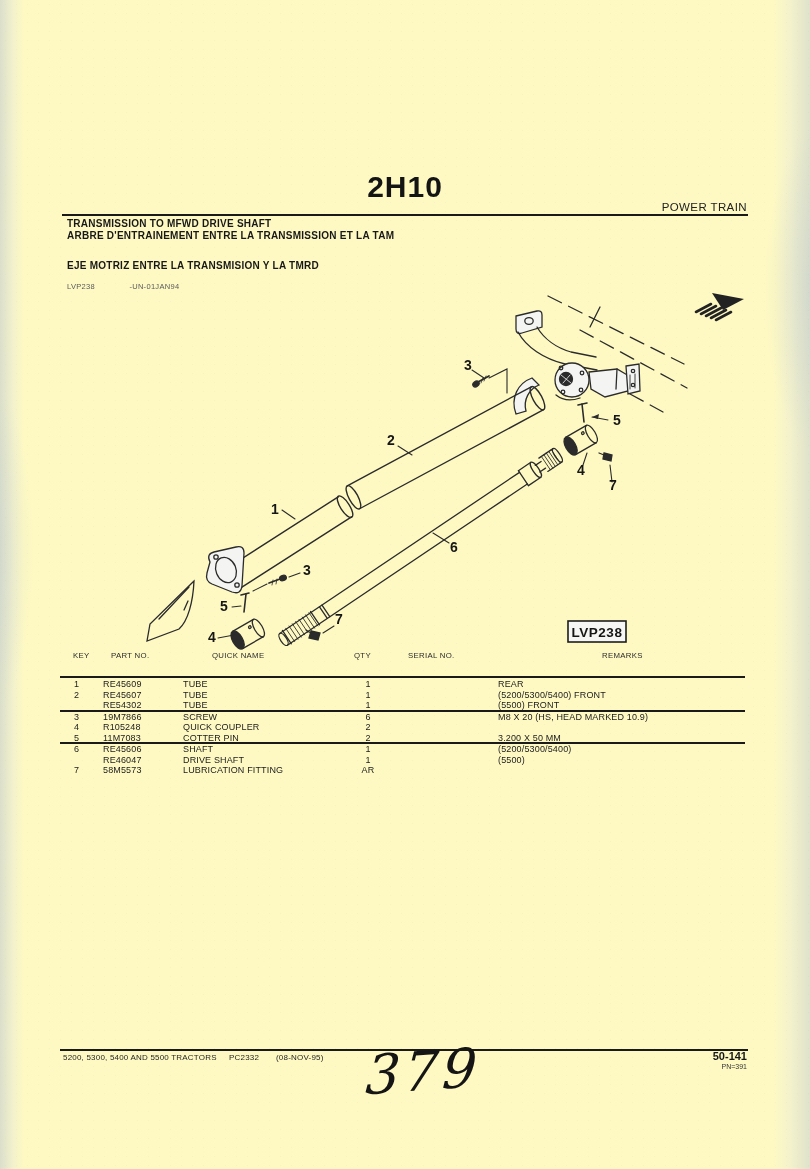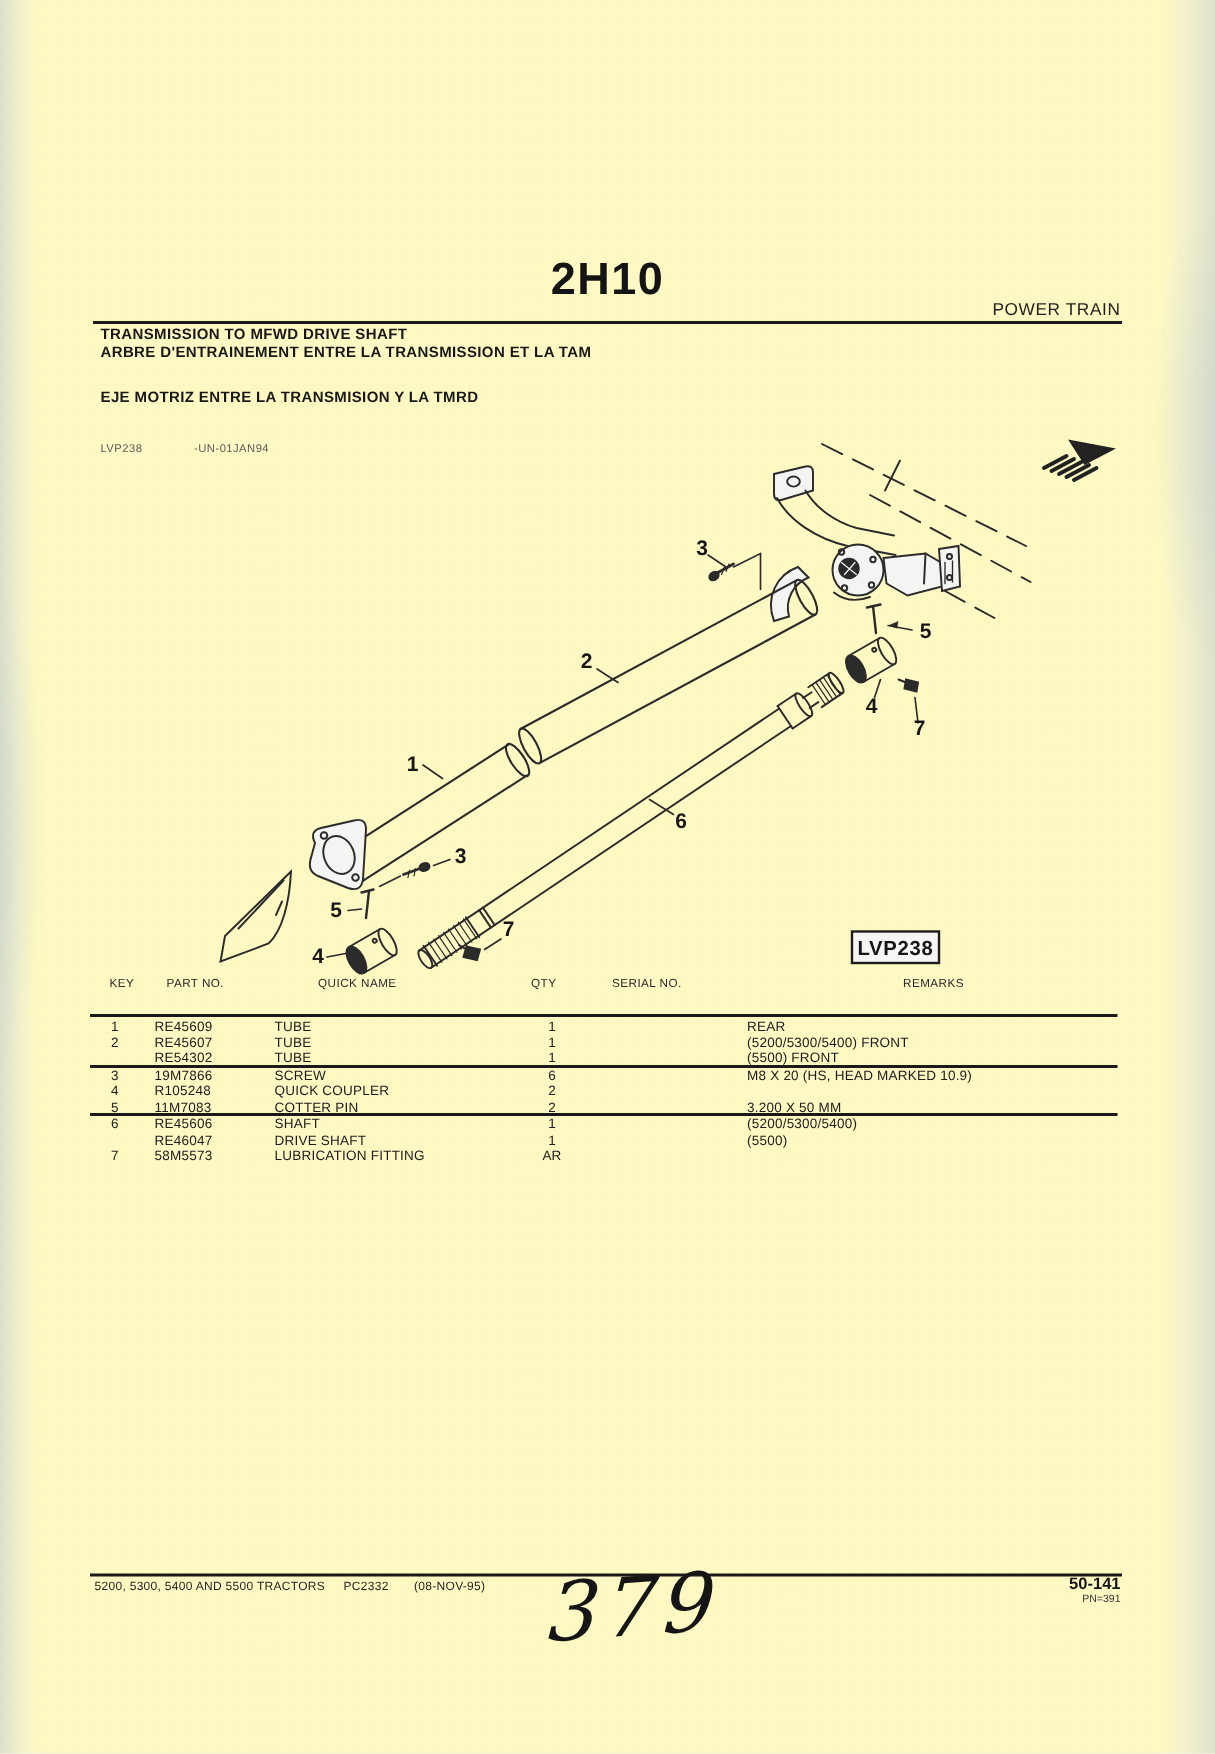--- a/index.html
+++ b/index.html
@@ -25,21 +25,21 @@
   .abs{position:absolute;}
   
   .code{left:0;right:0;top:170px;text-align:center;font-size:30px;font-weight:bold;letter-spacing:1px;color:#141414;}
   .category{right:63px;top:201px;font-size:11.5px;letter-spacing:.4px;color:#222;}
   .rule{background:#1a1a1a;}
   .rule-top{left:62px;top:214px;width:686px;height:2px;}
   .t-bold{font-weight:bold;font-size:10px;letter-spacing:.25px;color:#181818;}
   .title-en{left:67px;top:218px;}
   .title-fr{left:67px;top:230px;}
   .title-es{left:67px;top:260px;}
-  .figmeta{left:67px;top:282px;font-size:7.5px;color:#5a5a5a;letter-spacing:.3px;margin-top:12px;}
+  .figmeta{left:67px;top:282px;font-size:7.5px;color:#5a5a5a;letter-spacing:.3px;}
   .figmeta .fid{display:inline-block;width:60px;}
   
   .diagram{left:60px;top:290px;}
   .diagram text{font-family:"Liberation Sans",sans-serif;font-weight:bold;font-size:14px;fill:#161616;}
   
   .thead{top:651px;font-size:7.8px;letter-spacing:.3px;color:#2a2a2a;}
   .h-key{left:73px;text-align:right;} .h-pn{left:111px;} .h-name{left:212px;} .h-qty{left:354px;} .h-ser{left:408px;} .h-rem{left:602px;}
   .trow{left:60px;width:695px;height:11px;font-size:9px;color:#1b1b1b;letter-spacing:.15px;}
   .trow span{position:absolute;top:0;white-space:nowrap;}
   .c-key{left:14px;} .c-pn{left:43px;} .c-name{left:123px;text-align:right;}

